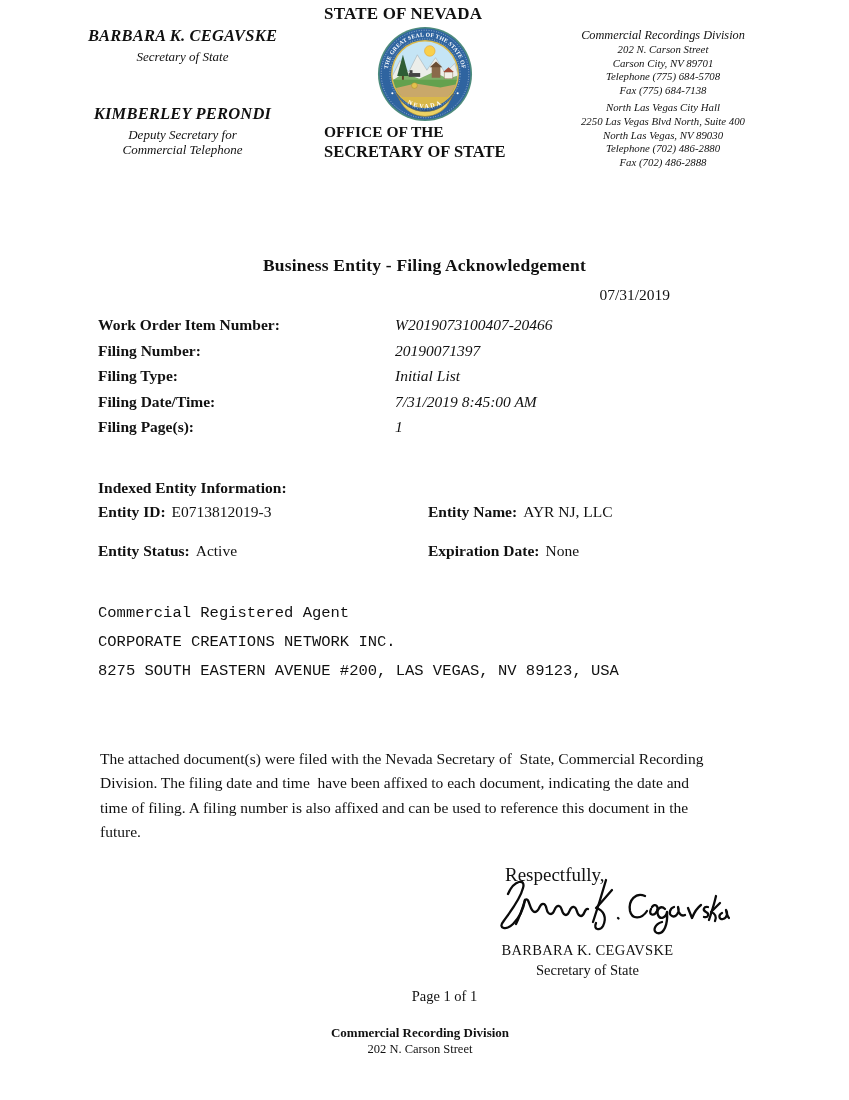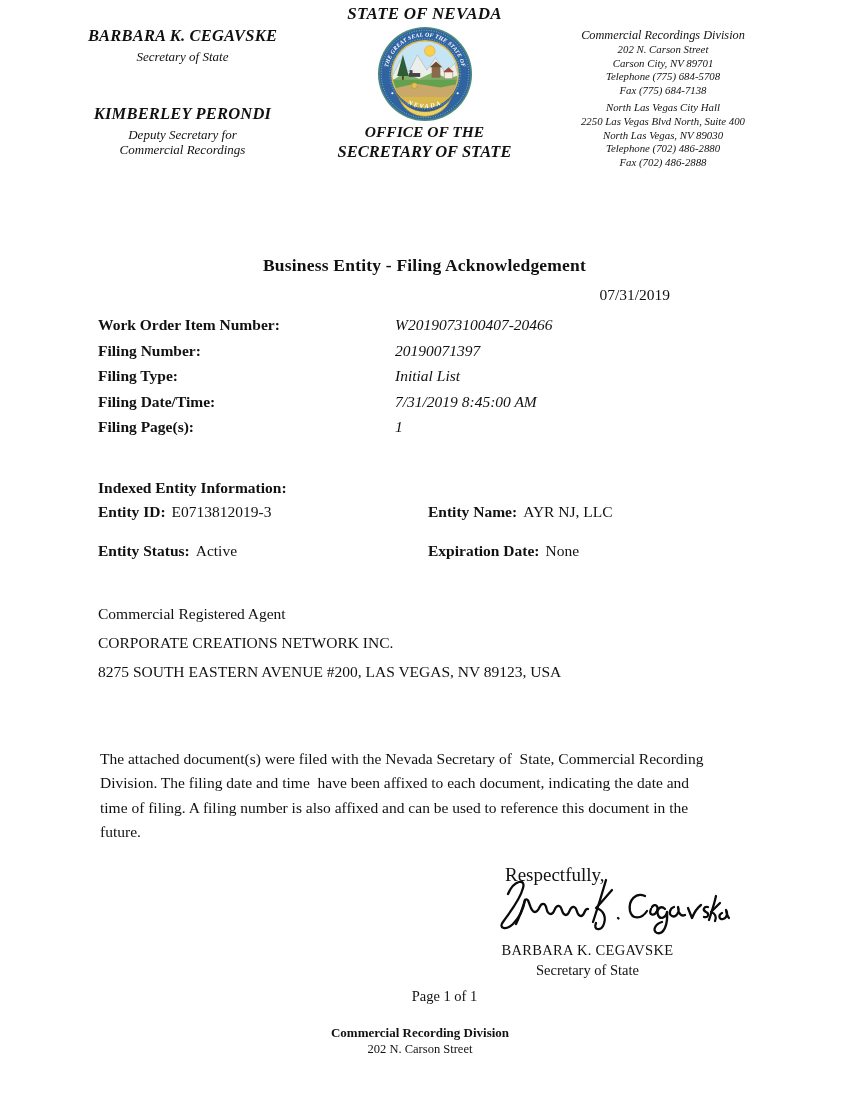--- a/index.html
+++ b/index.html
@@ -12,21 +12,21 @@
     overflow:hidden;
   }
   
   .hdr-left{
     position:absolute;left:70px;top:26px;width:225px;text-align:center;
   }
   .official-name{font-size:16.5px;font-weight:bold;font-style:italic;letter-spacing:.2px;}
   .official-title{font-size:13px;font-style:italic;line-height:15px;margin-top:3px;}
   .official-block+.official-block{margin-top:40px;}
   .hdr-center{
-    position:absolute;left:324px;top:4px;width:201px;text-align:center;font-style:italic;
+    position:absolute;left:324px;top:4px;width:201px;text-align:left;
   }
   .state-title{font-size:17px;font-weight:bold;letter-spacing:.2px;}
   .seal-wrap{margin:2px auto 0 auto;width:96px;height:96px;}
   .office-line1{font-size:15.5px;font-weight:bold;margin-top:1px;}
   .office-line2{font-size:16.5px;font-weight:bold;margin-top:1px;}
   .hdr-right{
     position:absolute;left:540px;top:28px;width:246px;text-align:center;
     font-style:italic;
   }
   .addr-group{margin-bottom:4px;}
@@ -41,21 +41,21 @@
   .filing-fields{position:absolute;left:98px;top:316px;width:620px;}
   .field-row{display:grid;grid-template-columns:297px auto;height:25.6px;align-items:start;}
   .field-label{font-weight:bold;font-size:15.5px;}
   .field-value{font-size:15.5px;font-style:italic;}
   .entity-section{position:absolute;left:98px;top:479px;width:650px;}
   .entity-heading{font-weight:bold;font-size:15.5px;}
   .entity-grid{display:grid;grid-template-columns:330px auto;margin-top:6px;row-gap:21px;}
   .entity-cell{font-size:15.5px;}
   .entity-cell .lbl{font-weight:bold;}
   .entity-cell .val{margin-left:6px;}
-  .agent-block{position:absolute;left:98px;top:599px;width:660px;}
+  .agent-block{position:absolute;left:98px;top:599px;width:660px;font-family:Liberation Mono, monospace;}
   .agent-line{font-size:15.5px;line-height:29px;}
   .body-paragraph{
     position:absolute;left:100px;top:747px;width:618px;
     font-size:15.5px;line-height:24.4px;white-space:pre-wrap;
   }
   .salutation{position:absolute;left:505px;top:864px;font-size:19px;}
   .signature-svg{position:absolute;left:494px;top:868px;}
   .sig-name-block{position:absolute;left:455px;top:942px;width:265px;text-align:center;}
   .sig-name{font-size:14.5px;letter-spacing:.3px;}
   .sig-title{font-size:14.5px;margin-top:3px;}
@@ -71,21 +71,21 @@
 
   <div class="hdr-left">
     <div class="official-block">
       <div class="official-name">BARBARA K. CEGAVSKE</div>
       <div class="official-title">Secretary of State</div>
     </div>
     <div class="official-block">
       <div class="official-name">KIMBERLEY PERONDI</div>
       <div class="official-title">
         <div>Deputy Secretary for</div>
-        <div>Commercial Recordings</div>
+        <div>Commercial Telephone</div>
       </div>
     </div>
   </div>
 
   <div class="hdr-center">
     <div class="state-title">STATE OF NEVADA</div>
     <div class="seal-wrap">
       <svg width="96" height="96" viewBox="0 0 100 100">
         <defs>
           <clipPath id="sceneClip">

